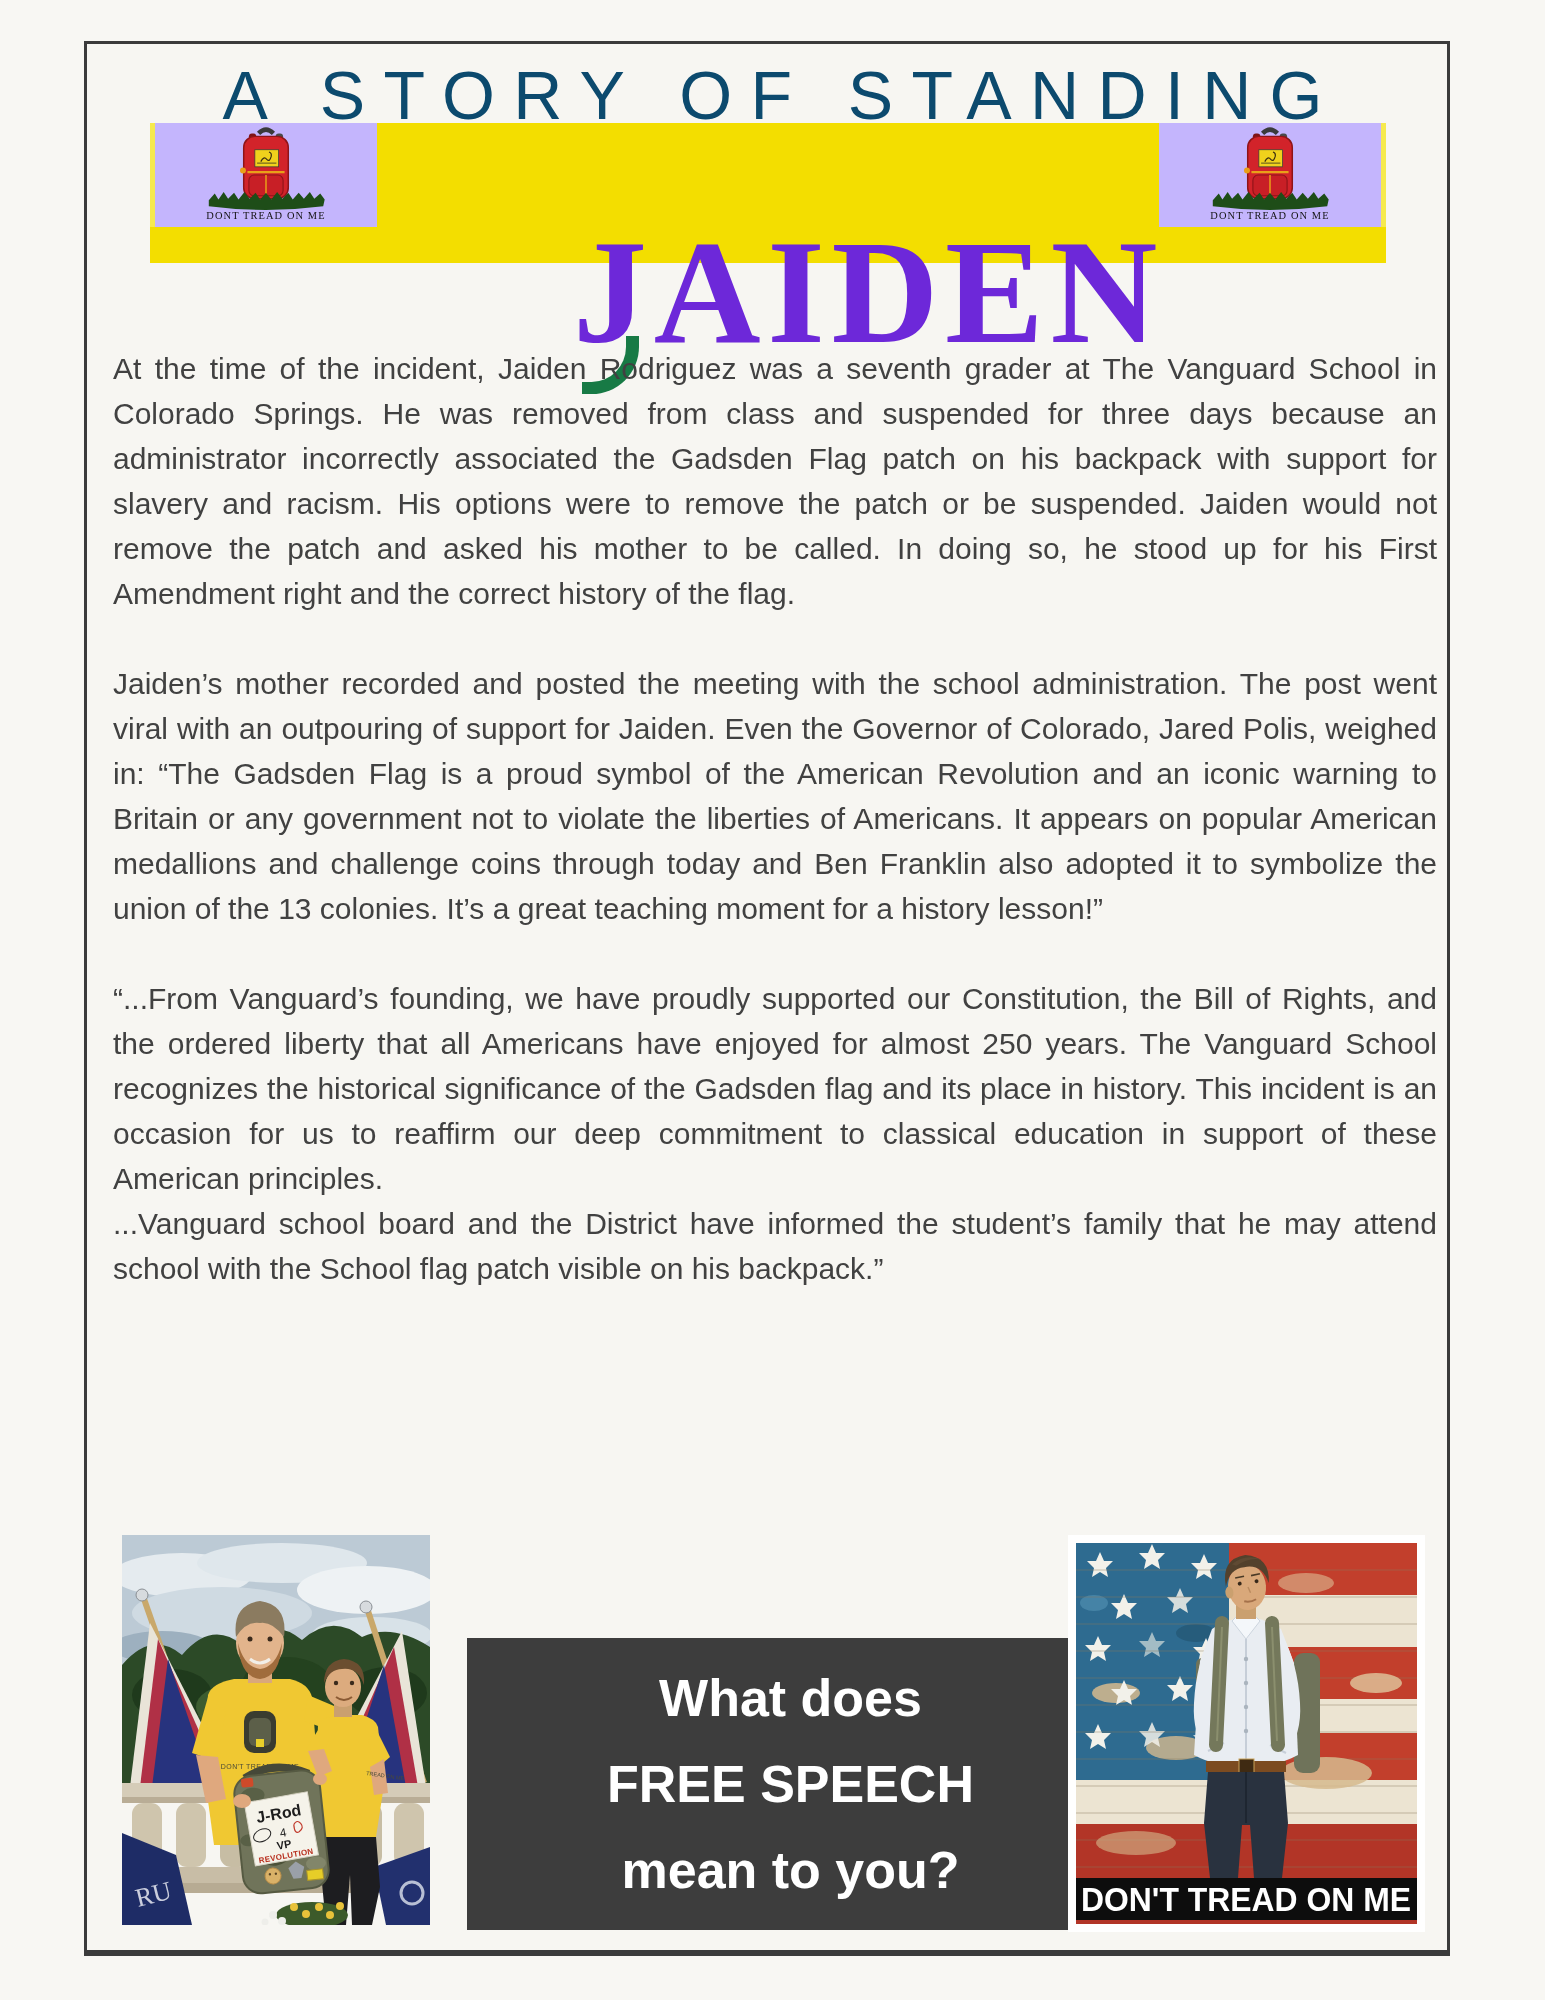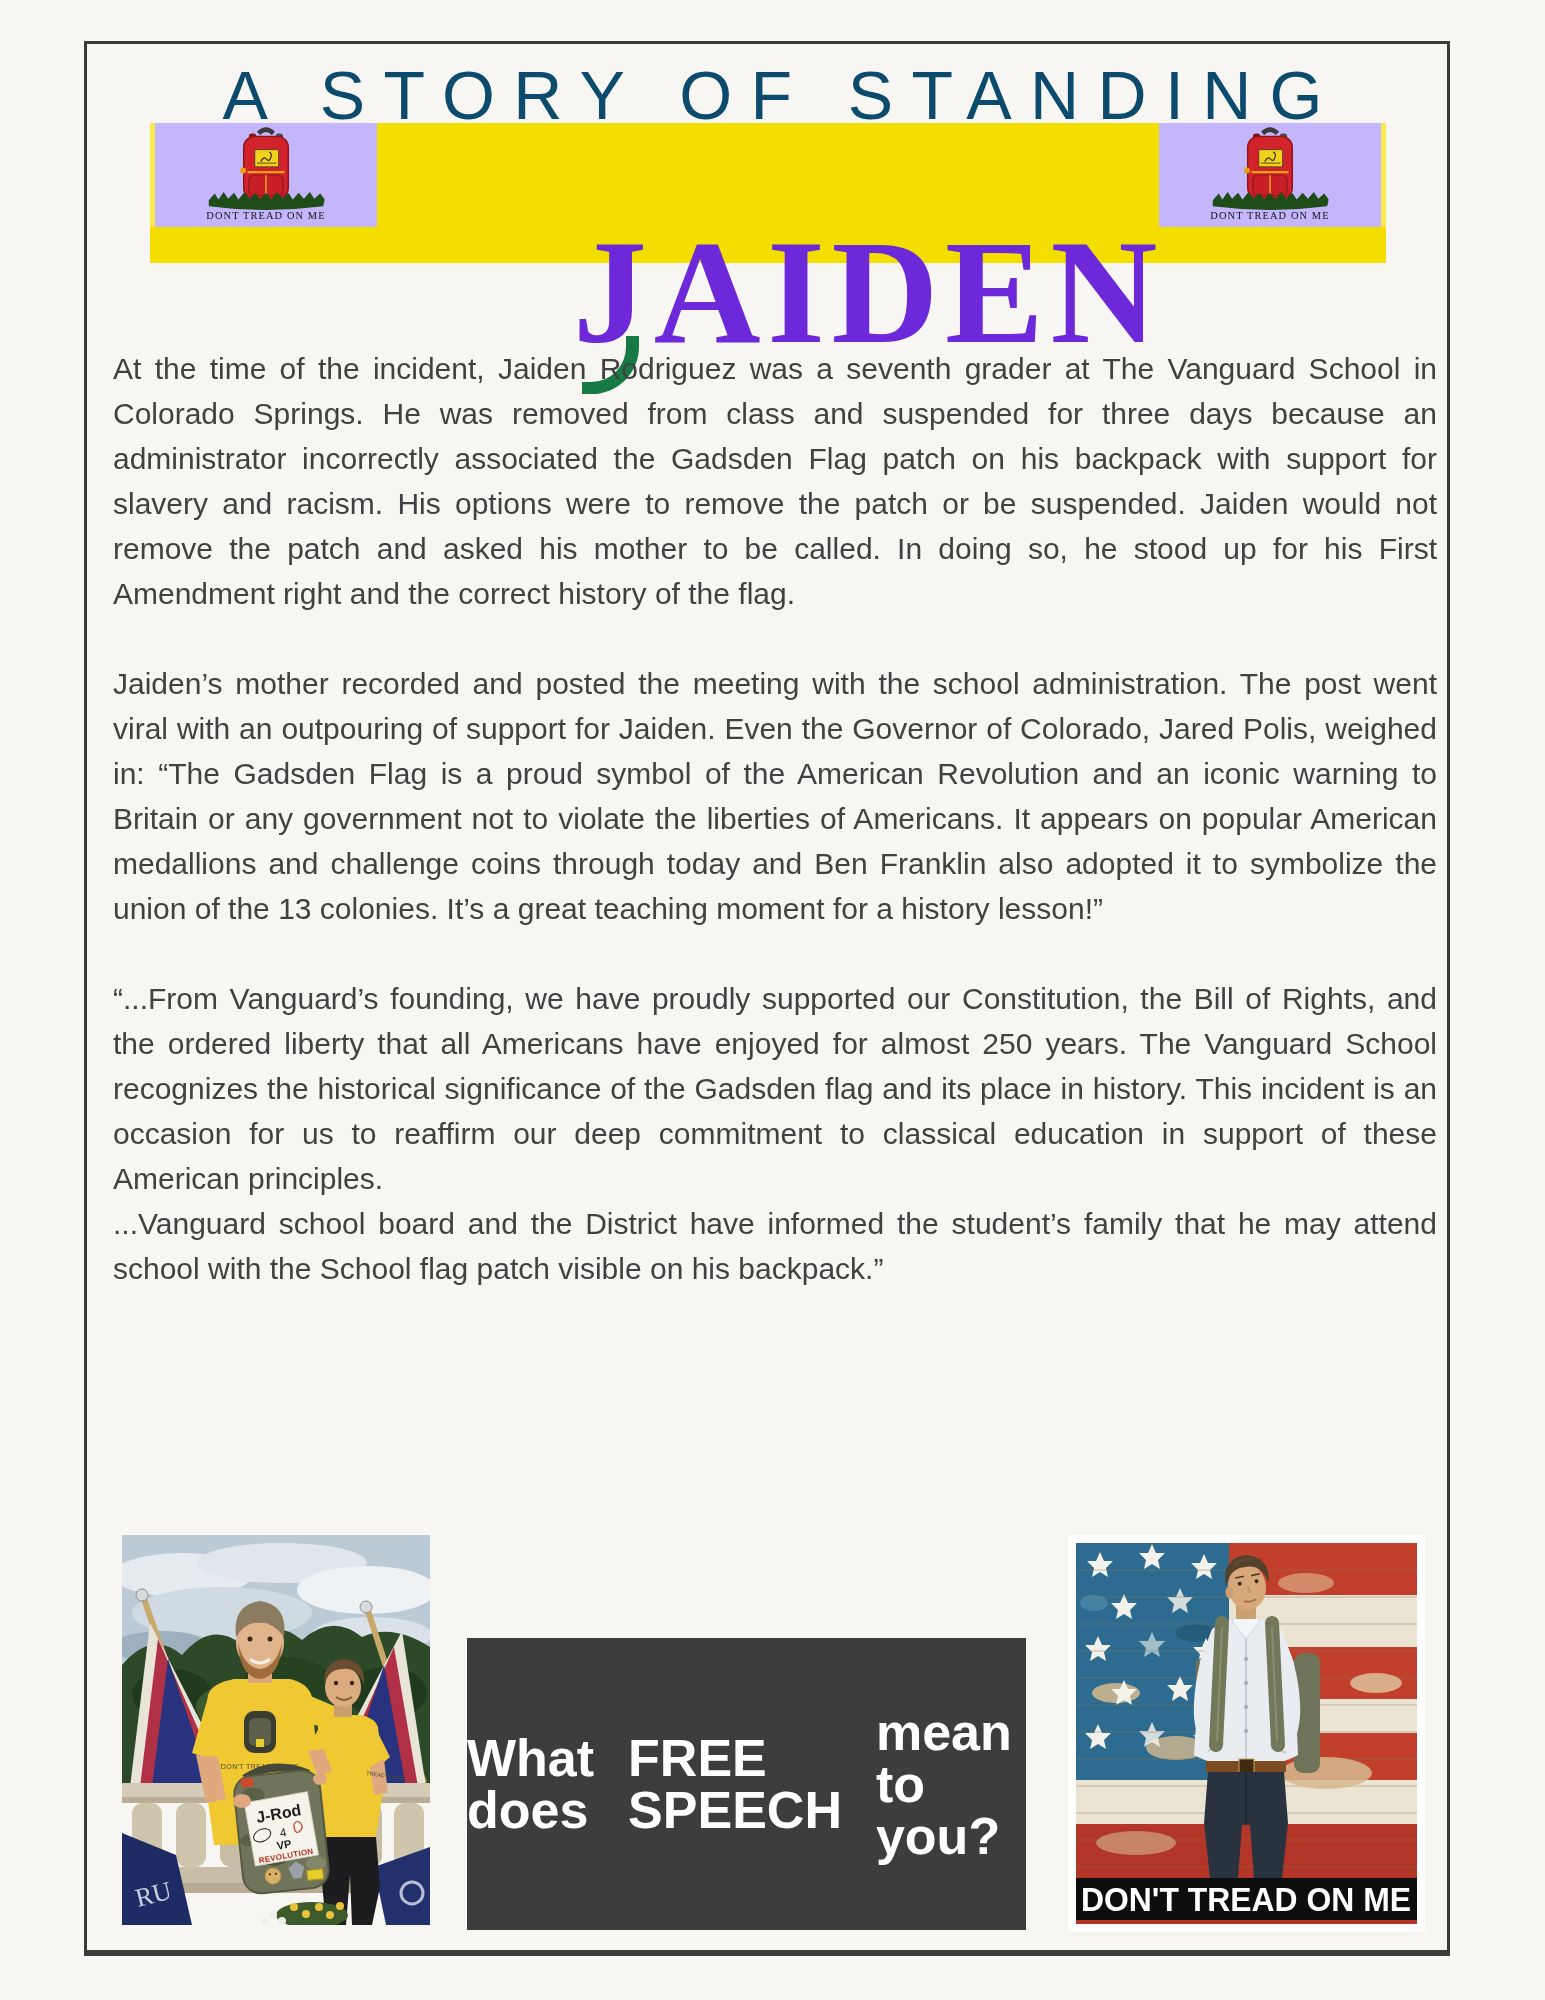--- a/index.html
+++ b/index.html
@@ -27,22 +27,22 @@
   .body{position:absolute;left:113px;top:346px;width:1324px;
         font-size:30px;line-height:45px;color:#414141;text-align:justify;}
   .body p{margin:0 0 45px 0;}
   .body p.quote-a{margin-bottom:0;}
   .body p.quote-b{margin:0;}
   .photo{position:absolute;overflow:hidden;}
   .photo-left{left:122px;top:1535px;width:308px;height:390px;}
   .photo-right{left:1068px;top:1535px;width:357px;height:397px;background:#fff;padding:8px;box-sizing:border-box;}
   .photo svg{display:block;width:100%;height:100%;}
   .qbox{position:absolute;left:467px;top:1638px;width:559px;height:292px;background:#3d3d3d;
-        display:flex;align-items:center;justify-content:center;gap:34px;
-        color:#ffffff;font-weight:700;font-size:52px;line-height:1;text-align:left;}
+        display:flex;flex-direction:column;align-items:center;justify-content:center;gap:34px;
+        color:#ffffff;font-weight:700;font-size:52px;line-height:1;text-align:center;padding-left:44px;}
 </style>
 </head>
 <body>
 
 <div class="page">
   <div class="frame"></div>
 
   <div class="kicker">A STORY OF STANDING</div>
 
   <div class="banner">

